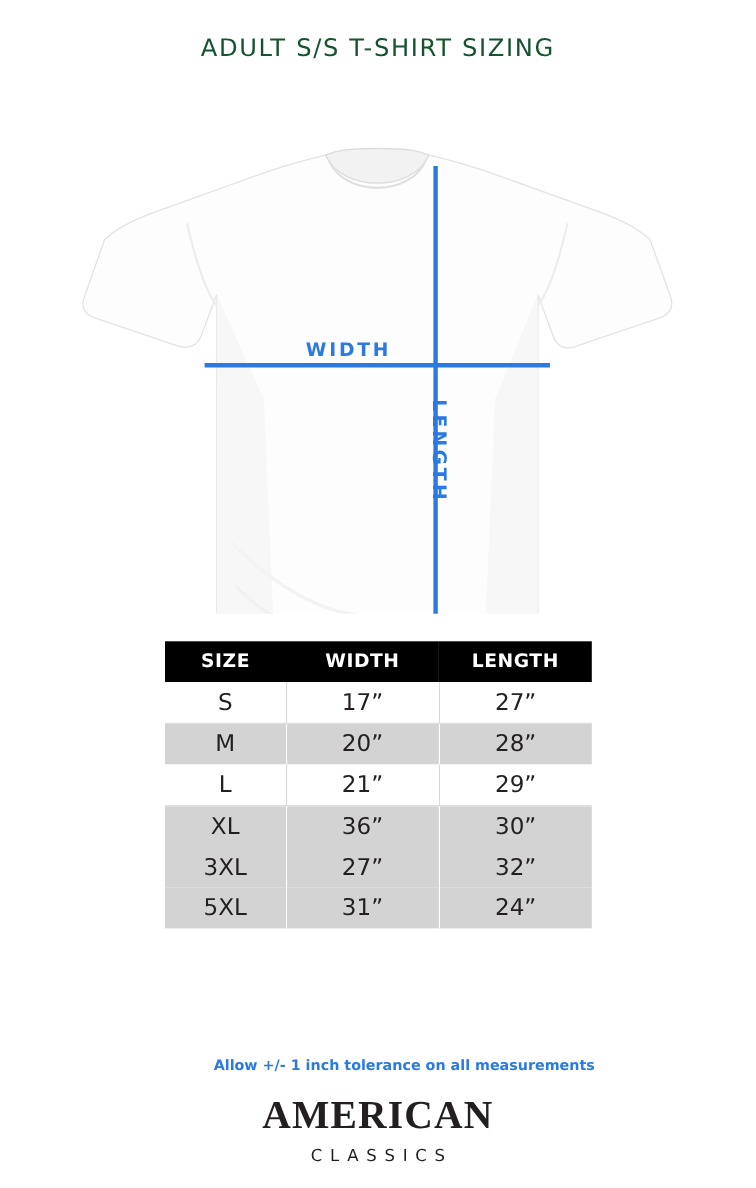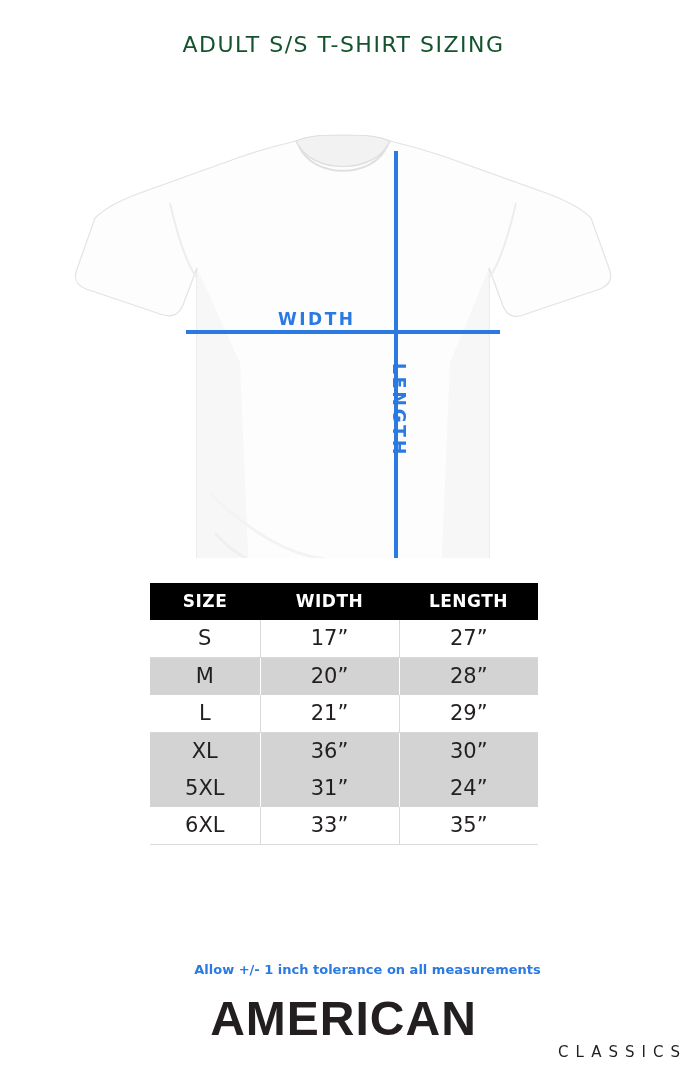--- a/index.html
+++ b/index.html
@@ -119,35 +119,34 @@
 
   
   .brand {
     position: absolute;
     left: 0;
     top: 995px;
     width: 687px;
     text-align: center;
   }
   .brand-main {
-    font-size: 48px;
+    font-size: 36px;
     font-weight: bold;
     letter-spacing: 1px;
     color: #231f20;
-    font-family: Liberation Sans, sans-serif;
+    font-family: Liberation Serif, serif;
     line-height: 1;
   }
   .brand-sub {
     font-size: 15px;
     letter-spacing: 7px;
     color: #231f20;
     font-family: "DejaVu Sans", sans-serif;
-    margin-top: 0;
+    margin-top: 10px;
     padding-left: 7px;
-    text-align: right;
   }
 </style>
 </head>
 <body>
 
 <h1 class="title">ADULT S/S T-SHIRT SIZING</h1>
 
 <div class="shirt-area">
 
   <svg class="shirt-svg" width="687" height="495" viewBox="0 0 687 495">
@@ -228,28 +227,28 @@
         <td>L</td>
         <td>21”</td>
         <td>29”</td>
       </tr>
       <tr class="even">
         <td>XL</td>
         <td>36”</td>
         <td>30”</td>
       </tr>
       <tr class="even">
+        <td>3XL</td>
+        <td>27”</td>
+        <td>32”</td>
+      </tr>
+      <tr class="even">
         <td>5XL</td>
         <td>31”</td>
         <td>24”</td>
-      </tr>
-      <tr class="odd">
-        <td>6XL</td>
-        <td>33”</td>
-        <td>35”</td>
       </tr>
     </tbody>
   </table>
 </div>
 
 <div class="footnote">Allow +/- 1 inch tolerance on all measurements</div>
 
 <div class="brand">
   <div class="brand-main">AMERICAN</div>
   <div class="brand-sub">CLASSICS</div>

